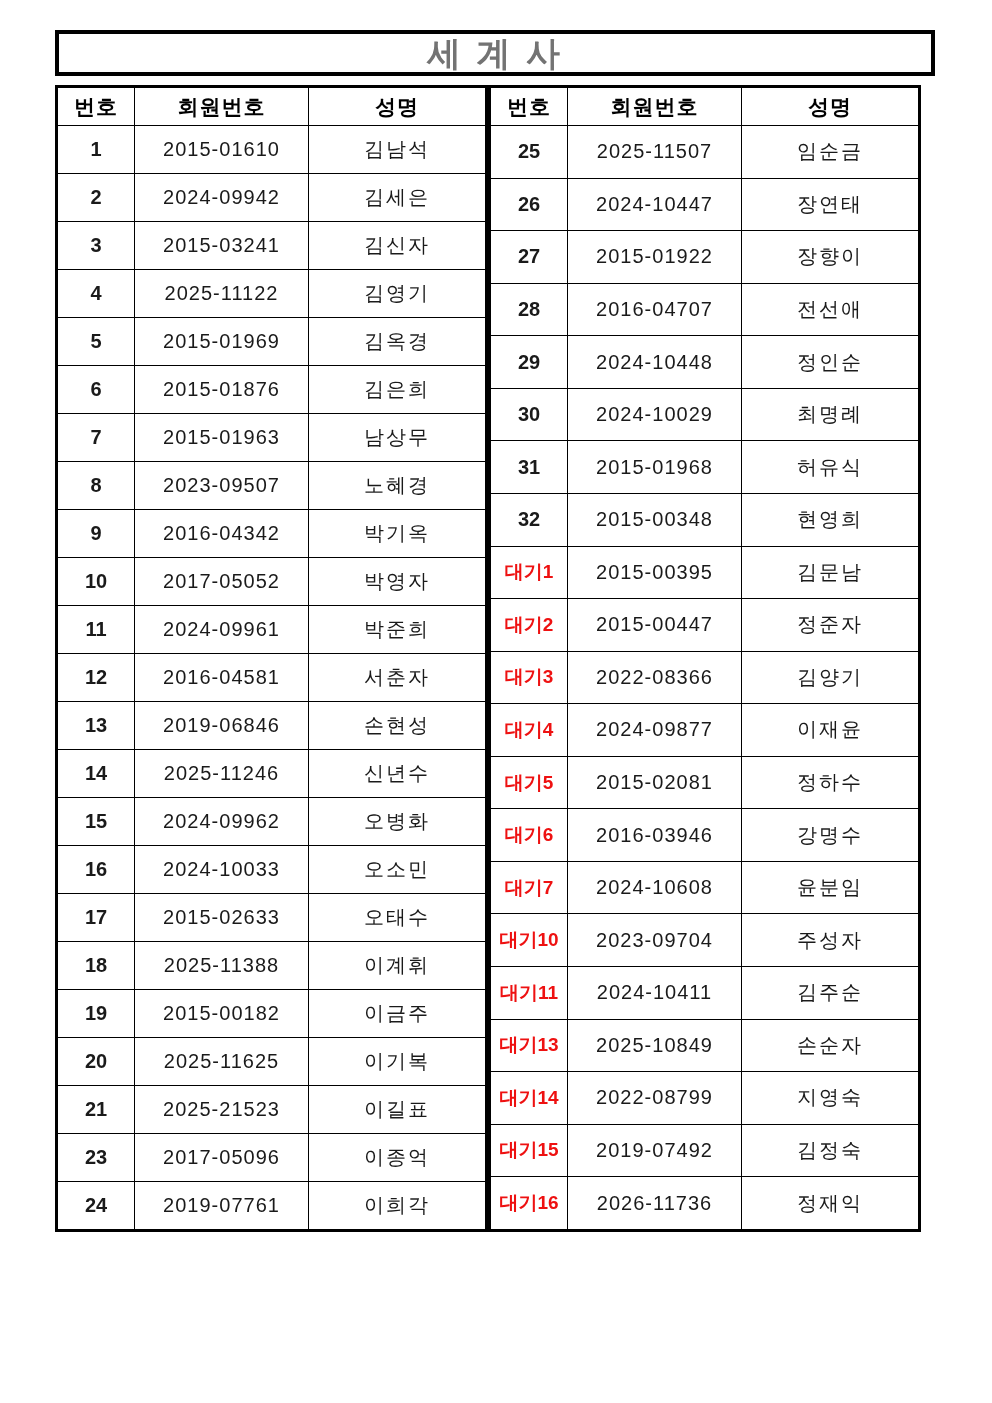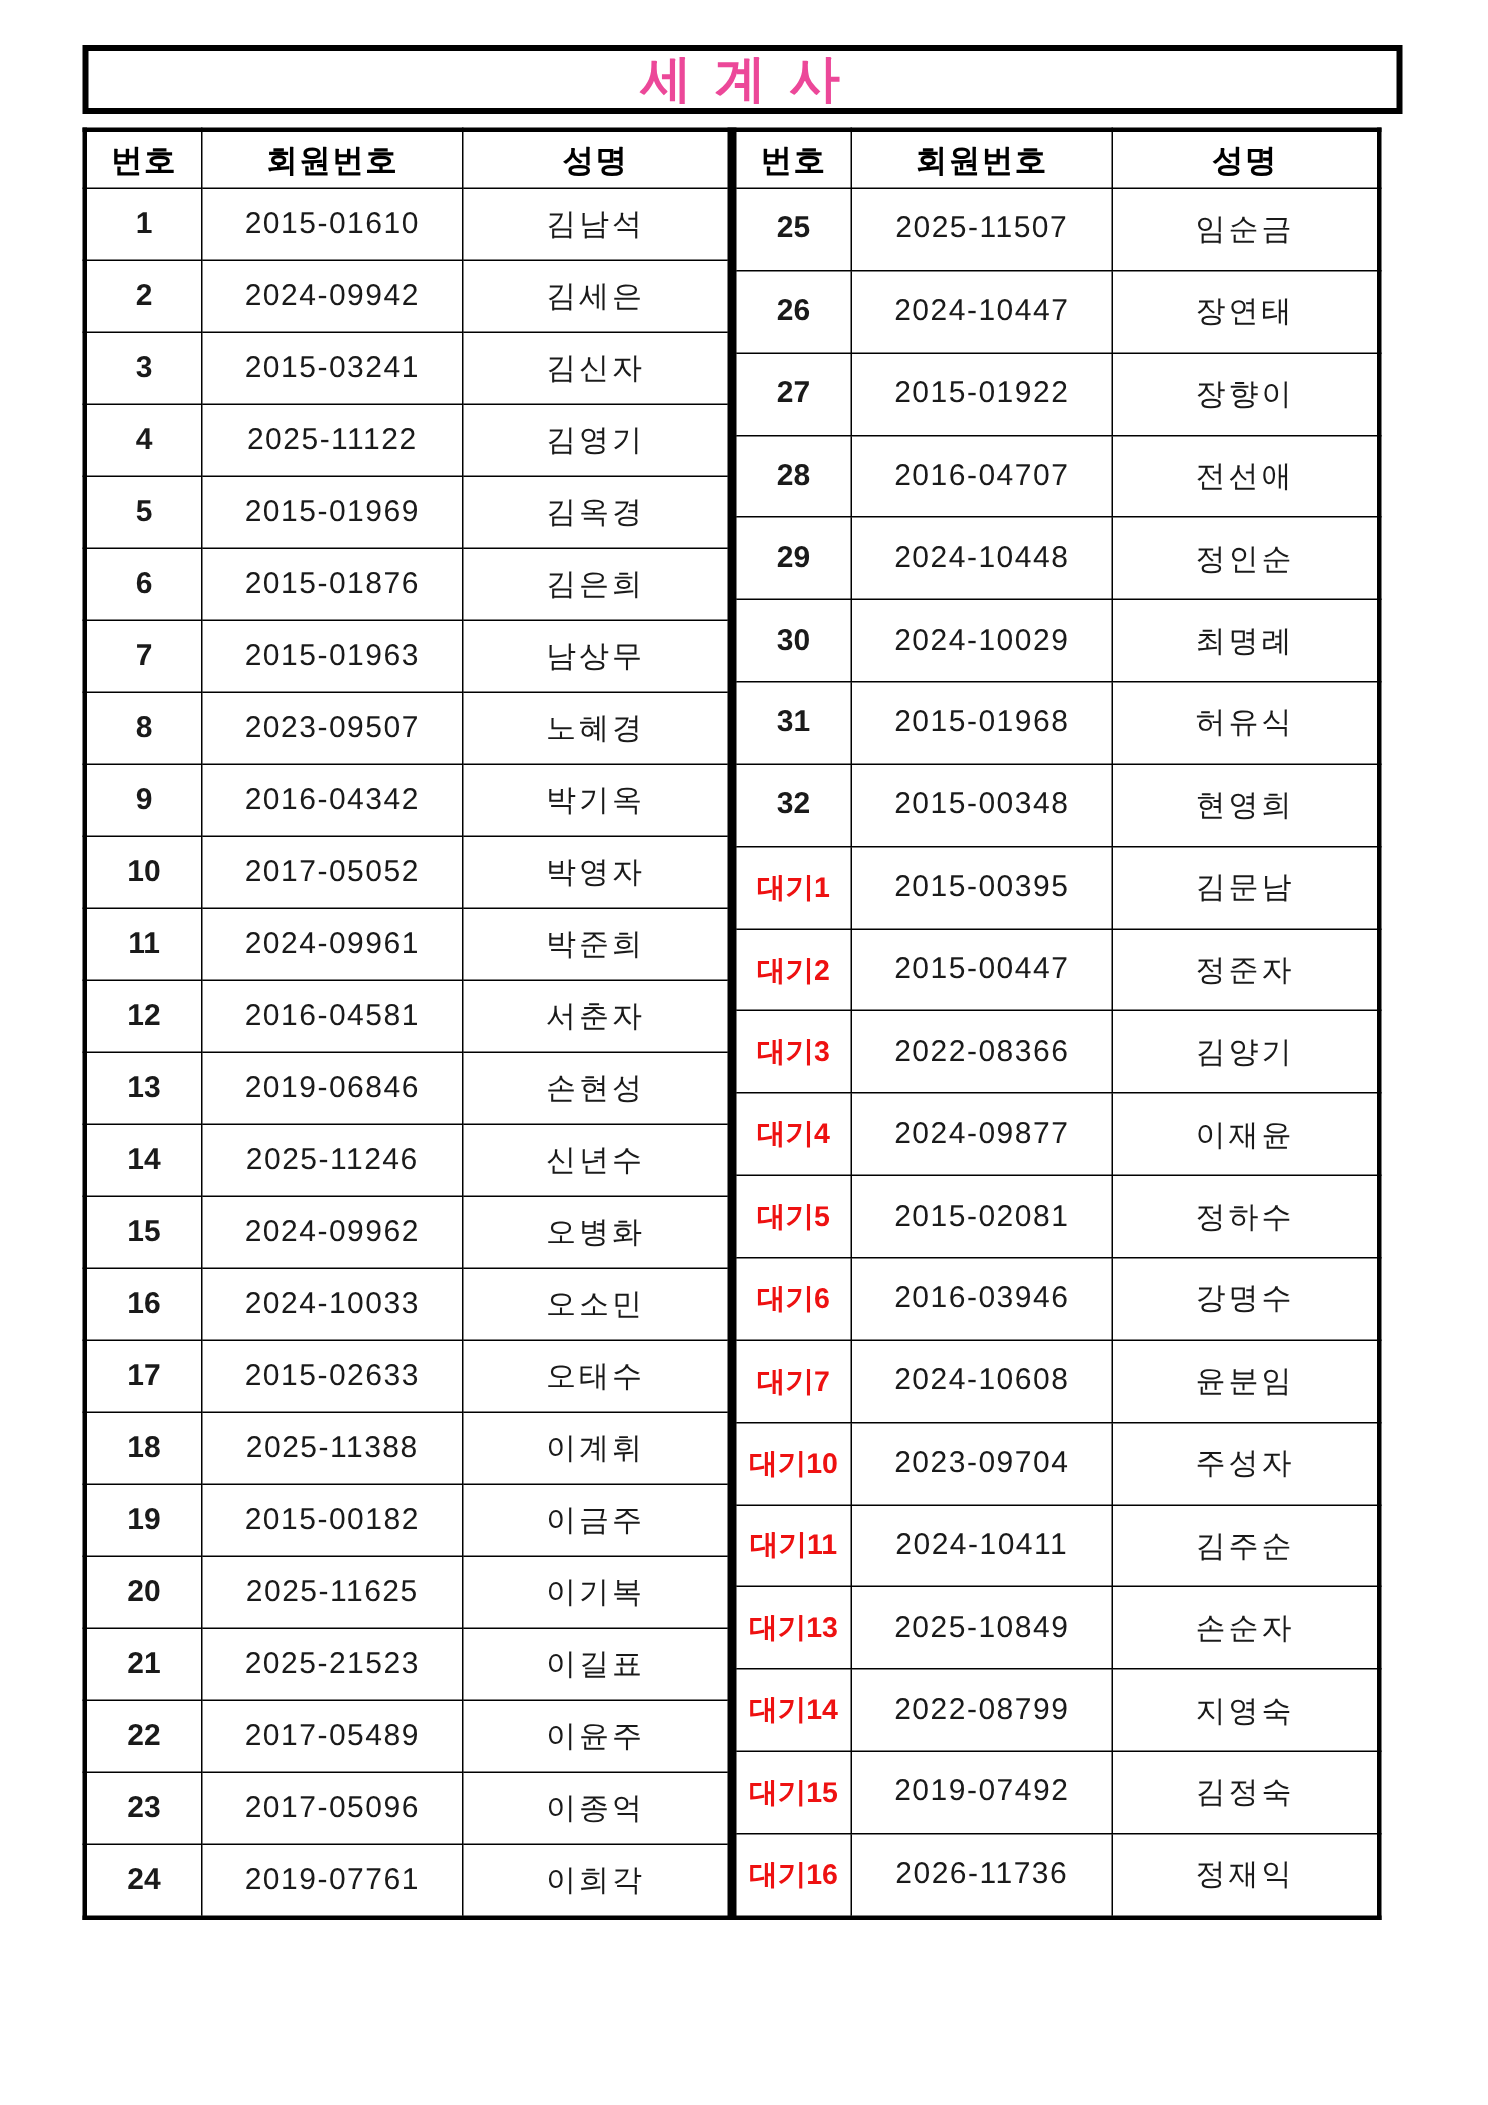--- a/index.html
+++ b/index.html
@@ -23,21 +23,21 @@
     height: 46px;
     box-sizing: border-box;
     border: 4px solid #000000;
     display: flex;
     align-items: center;
     justify-content: center;
   }
   .title-text {
     font-size: 34px;
     font-weight: bold;
-    color: #ec4899;
+    color: #737373;
     letter-spacing: 3px;
     line-height: 1;
   }
   .tables {
     position: absolute;
     left: 55px;
     top: 85px;
     width: 882px;
     display: flex;
   }
@@ -212,25 +212,20 @@
             <td class="no">20</td>
             <td class="member">2025-11625</td>
             <td class="name">이기복</td>
           </tr>
           <tr>
             <td class="no">21</td>
             <td class="member">2025-21523</td>
             <td class="name">이길표</td>
           </tr>
           <tr>
-            <td class="no">22</td>
-            <td class="member">2017-05489</td>
-            <td class="name">이윤주</td>
-          </tr>
-          <tr>
             <td class="no">23</td>
             <td class="member">2017-05096</td>
             <td class="name">이종억</td>
           </tr>
           <tr>
             <td class="no">24</td>
             <td class="member">2019-07761</td>
             <td class="name">이희각</td>
           </tr>
         </tbody>

